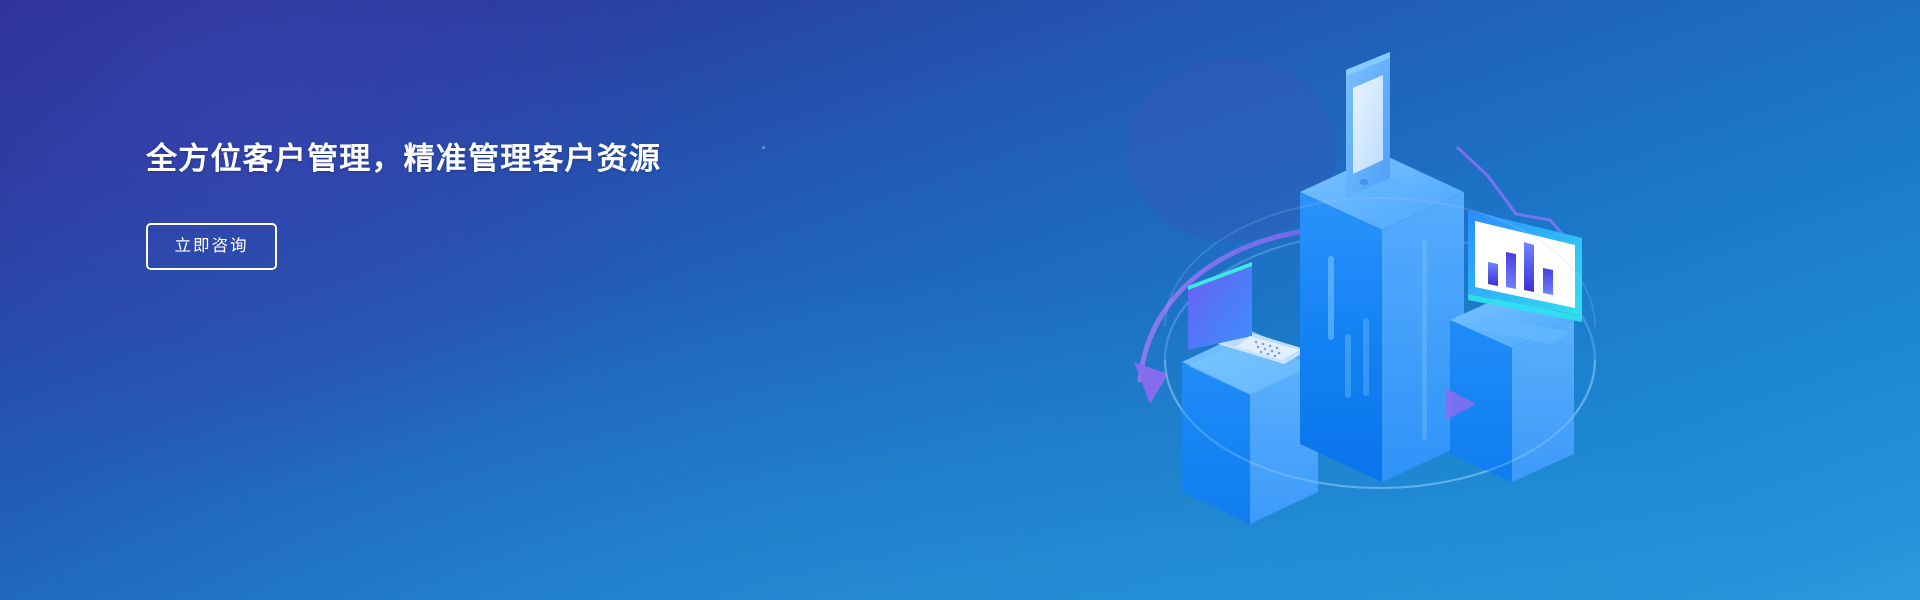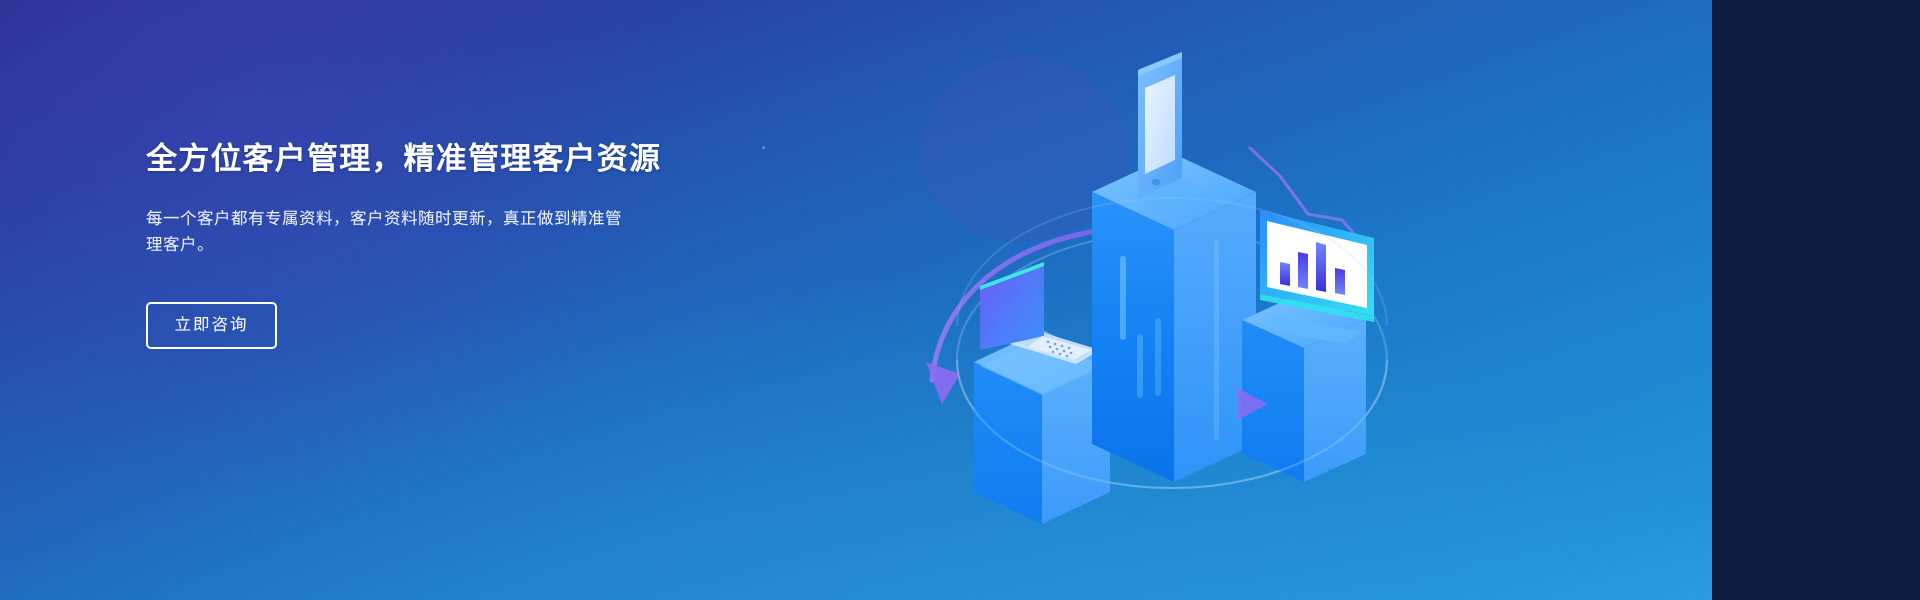--- a/index.html
+++ b/index.html
@@ -3,21 +3,21 @@
 <meta charset="utf-8">
 <title>Banner</title>
 <style>
   html, body {
     margin: 0;
     padding: 0;
     background: #0d1b3e;
   }
   .banner {
     position: relative;
-    width: 1712px;
+    width: 1920px;
     height: 600px;
     overflow: hidden;
     font-family: "Liberation Sans", "DejaVu Sans", sans-serif;
     background:
       linear-gradient(160deg,
         #2b2f91 0%,
         #2a3a9e 14%,
         #2452ae 30%,
         #1f66bd 46%,
         #1b78c8 62%,
@@ -111,21 +111,20 @@
 
 <div class="banner">
 
   <div class="glow-topleft"></div>
   <div class="glow-bottom"></div>
   <div class="speck"></div>
 
   <div class="content">
     <h1 class="headline">全方位客户管理，精准管理客户资源</h1>
 
-    <p class="subcopy">每一个客户都有专属资料，客户资料随时更新，真正做到精准管理客户。</p>
 
     <div class="cta-wrap">
       <button class="cta-button">立即咨询</button>
     </div>
   </div>
 
   <div class="illustration">
     <svg viewBox="0 0 520 560" xmlns="http://www.w3.org/2000/svg" aria-hidden="true">
       <defs>
         <linearGradient id="gBarFront" x1="0" y1="0" x2="0" y2="1">

